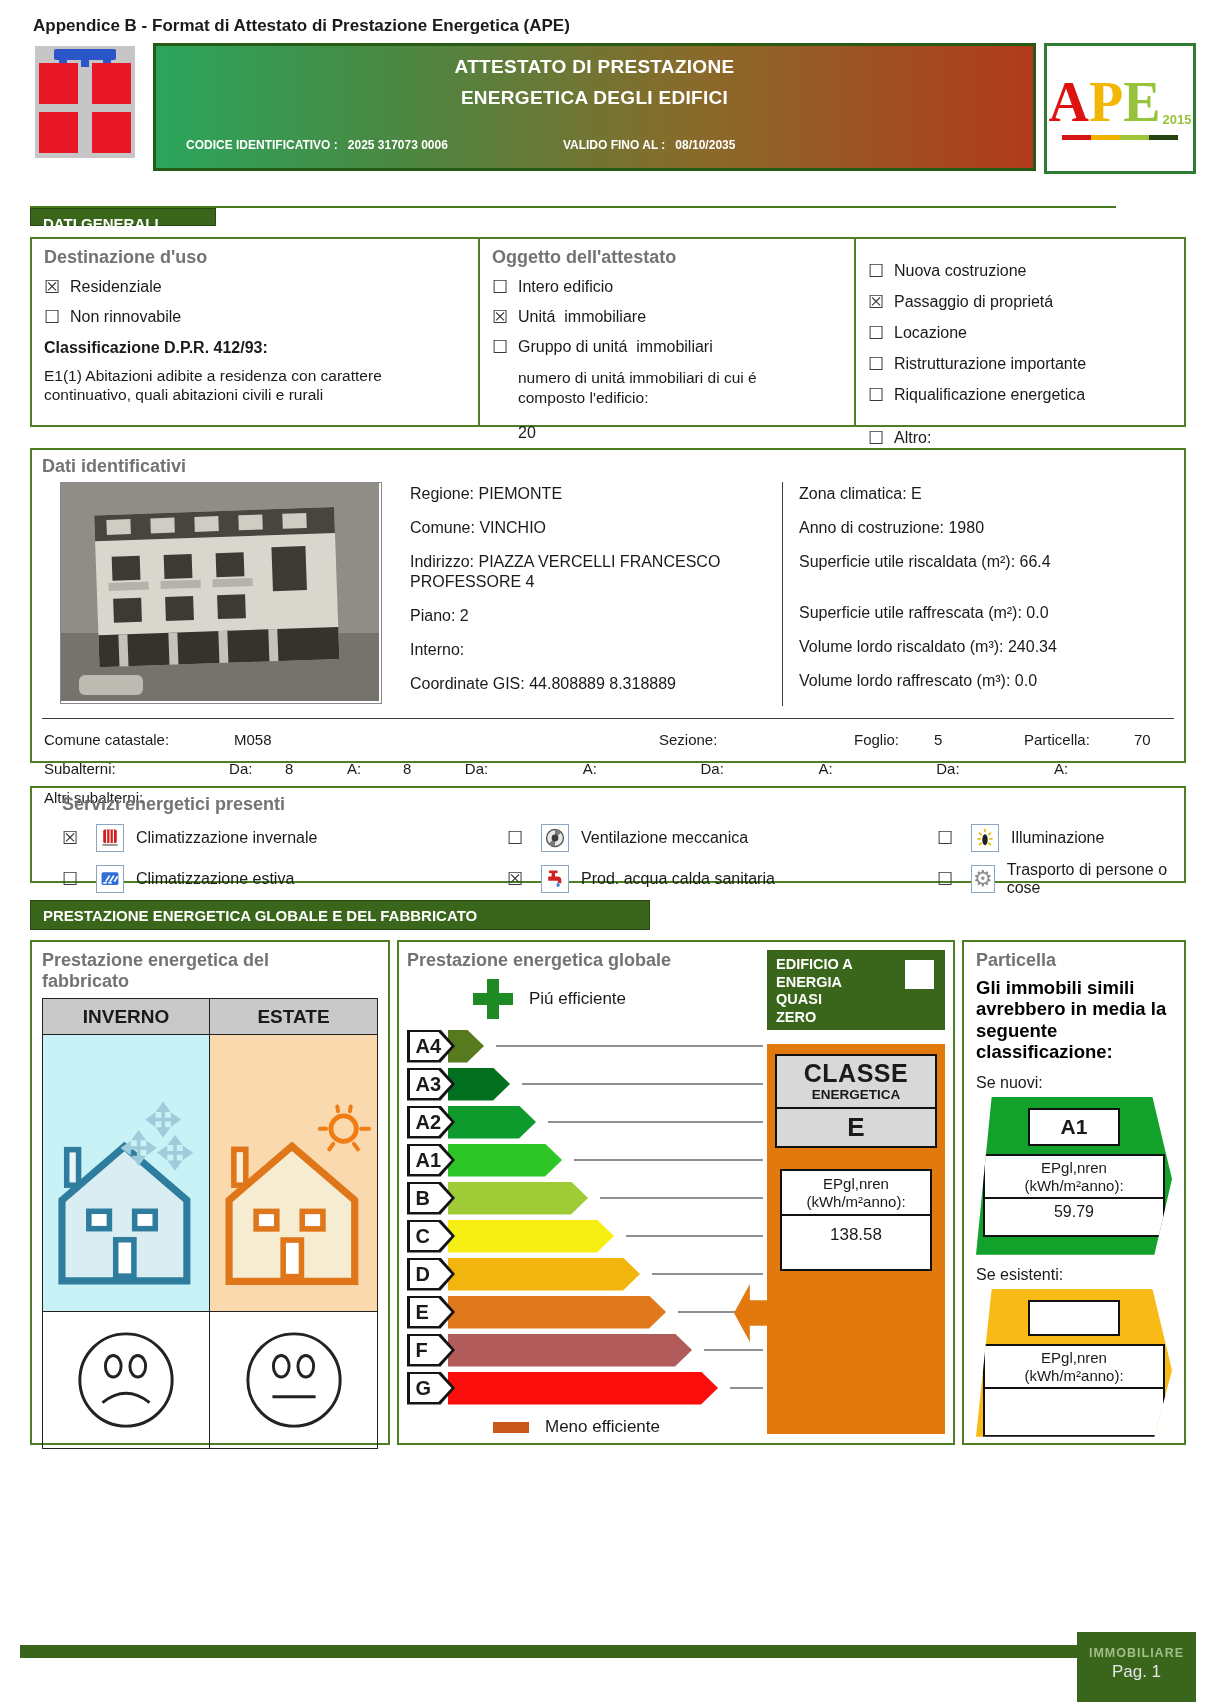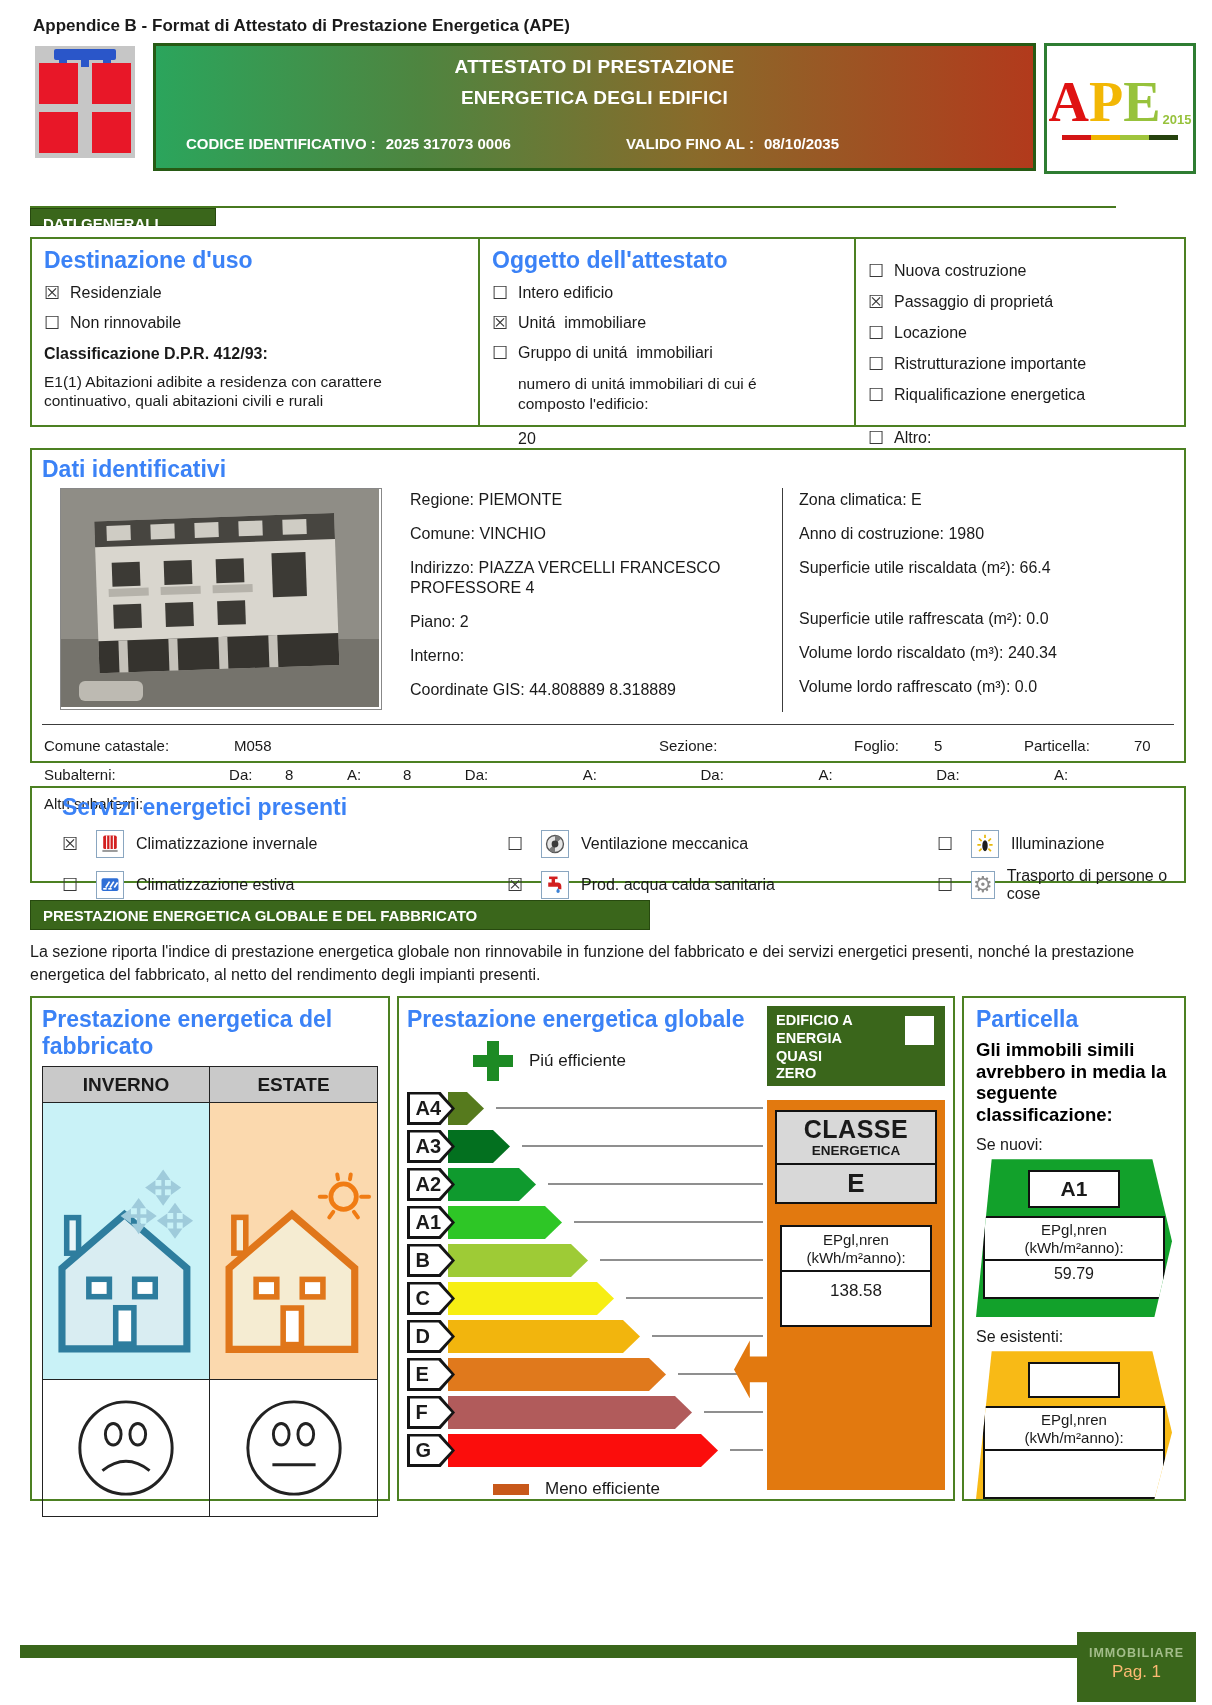--- a/index.html
+++ b/index.html
@@ -14,21 +14,21 @@
   .rq.q1{left:4px;top:17px}.rq.q2{right:4px;top:17px}.rq.q3{left:4px;bottom:5px}.rq.q4{right:4px;bottom:5px}
   .logo-pie .lbl{position:absolute;left:19px;top:3px;width:62px;height:11px;background:#2a56c9;border-radius:2px;}
   .logo-pie .lg{position:absolute;top:13px;width:8px;height:8px;background:#2a56c9;}
   .lg.g1{left:24px}.lg.g2{left:46px}.lg.g3{left:68px}
 
   .banner{flex:1;height:112px;margin:0 8px 0 18px;border:3px solid #275a14;
           background:linear-gradient(90deg,#2ba55c 0%,#4e8540 30%,#8a6a2a 62%,#b23a1c 100%);
           color:#fff;padding-top:10px;position:relative;}
   .b-t1,.b-t2{text-align:center;font-weight:bold;font-size:19px;letter-spacing:.3px;}
   .b-t2{margin-top:9px;}
-  .b-code{position:absolute;left:30px;right:36px;bottom:16px;font-weight:bold;font-size:15px;display:flex;}
+  .b-code{position:absolute;left:30px;right:36px;bottom:16px;font-weight:bold;font-size:12px;display:flex;}
   .b-cv{margin-left:10px;}
   .b-vl{margin-left:115px;}
   .b-vv{margin-left:10px;}
 
   .ape-logo{width:146px;height:125px;border:3px solid #2f7d32;background:#fff;flex:0 0 auto;
             display:flex;flex-direction:column;align-items:center;justify-content:center;}
   .ape-letters{display:flex;align-items:flex-end;font-family:"Liberation Serif",serif;font-weight:bold;font-size:56px;line-height:.9;}
   .ape-letters .la{color:#df1212;}
   .ape-letters .lp{color:#f2b705;}
   .ape-letters .le{color:#97c23c;}
@@ -36,21 +36,21 @@
   .ape-under{display:flex;margin-top:8px;}
   .ape-under i{display:block;width:29px;height:5px;}
   .u1{background:#d41515}.u2{background:#f0b400}.u3{background:#9fc43c}.u4{background:#26420e}
 
   
   .tab-row{position:relative;margin:32px 96px 0 30px;border-top:2px solid #47791f;}
   .tab1{width:186px;height:18px;background:#3a661b;border:1px solid #27490f;color:#fff;
         font-weight:bold;font-size:15px;line-height:30px;padding-left:12px;box-sizing:border-box;}
 
   .gbox{margin:0 26px 0 30px;border:2px solid #4c8022;box-sizing:border-box;}
-  .h3{color:#3b82f6;font-weight:bold;font-size:23px;}
+  .h3{color:#737373;font-weight:bold;font-size:18px;}
 
   
   .gen-box{margin-top:11px;height:190px;display:flex;}
   .g-col{padding:8px 12px;box-sizing:border-box;}
   .g-c1{width:448px;border-right:2px solid #4c8022;}
   .g-c2{width:376px;border-right:2px solid #4c8022;}
   .g-c3{flex:1;padding-top:12px;}
   .opt{display:flex;align-items:flex-start;margin-top:8px;font-size:16px;line-height:22px;}
   .cb{width:26px;font-size:18px;color:#3a3a3a;flex:0 0 26px;}
   .psp{white-space:pre-wrap;}
@@ -156,21 +156,21 @@
   .epb2{width:182px;margin:8px 0 0 0;box-sizing:border-box;}
   .epb2 .epl{padding:3px 0 2px 0;}
   .epb2 .epv{padding:4px 0 14px 0;font-size:16px;min-height:16px;}
   .rs-yellow .epb2 .epv{padding:4px 0 26px 0;}
 
   
   .footer{position:absolute;left:0;bottom:0;width:100%;height:74px;}
   .fbar{position:absolute;left:20px;top:14px;width:1060px;height:13px;background:#3a661b;}
   .fbox{position:absolute;right:16px;top:1px;width:119px;height:70px;background:#3a661b;text-align:center;}
   .fbrand{color:#a3bd8a;font-weight:bold;font-size:12.5px;letter-spacing:1px;margin-top:14px;}
-  .fpage{color:#fdba74;font-size:17px;margin-top:2px;}
+  .fpage{color:#e5e5e5;font-size:17px;margin-top:2px;}
 </style>
 </head>
 <body>
 
 <div class="page">
 
   <div class="doc-title">Appendice B - Format di Attestato di Prestazione Energetica (APE)</div>
 
   <div class="hdr-row">
     <div class="logo-pie">
@@ -440,21 +440,20 @@
         <span class="cb">☐</span>
         <span class="sicon">
             <span class="gear-glyph">⚙</span>
           </span>
         <span class="ol">Trasporto di persone o cose</span>
       </div>
     </div>
   </div>
 
   <div class="bar2">PRESTAZIONE ENERGETICA GLOBALE E DEL FABBRICATO</div>
-  <p class="intro">La sezione riporta l'indice di prestazione energetica globale non rinnovabile in funzione del fabbricato e dei servizi energetici presenti, nonché la prestazione energetica del fabbricato, al netto del rendimento degli impianti presenti.</p>
 
   <div class="panels">
 
     <div class="panel p-fab">
       <div class="h3 pre">Prestazione energetica del
 fabbricato</div>
       <div class="fab-table">
         <div class="fab-head">
           <div class="fh">INVERNO</div>
           <div class="fh">ESTATE</div>

